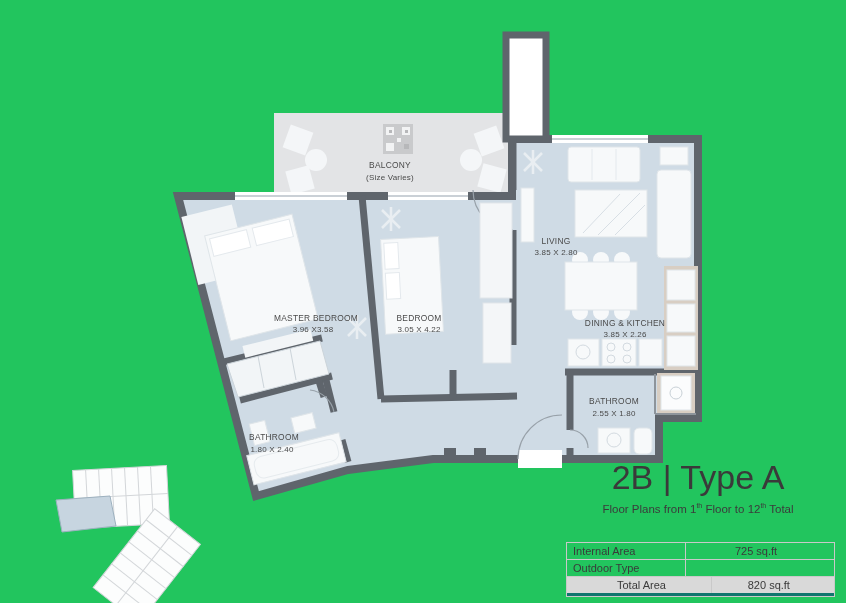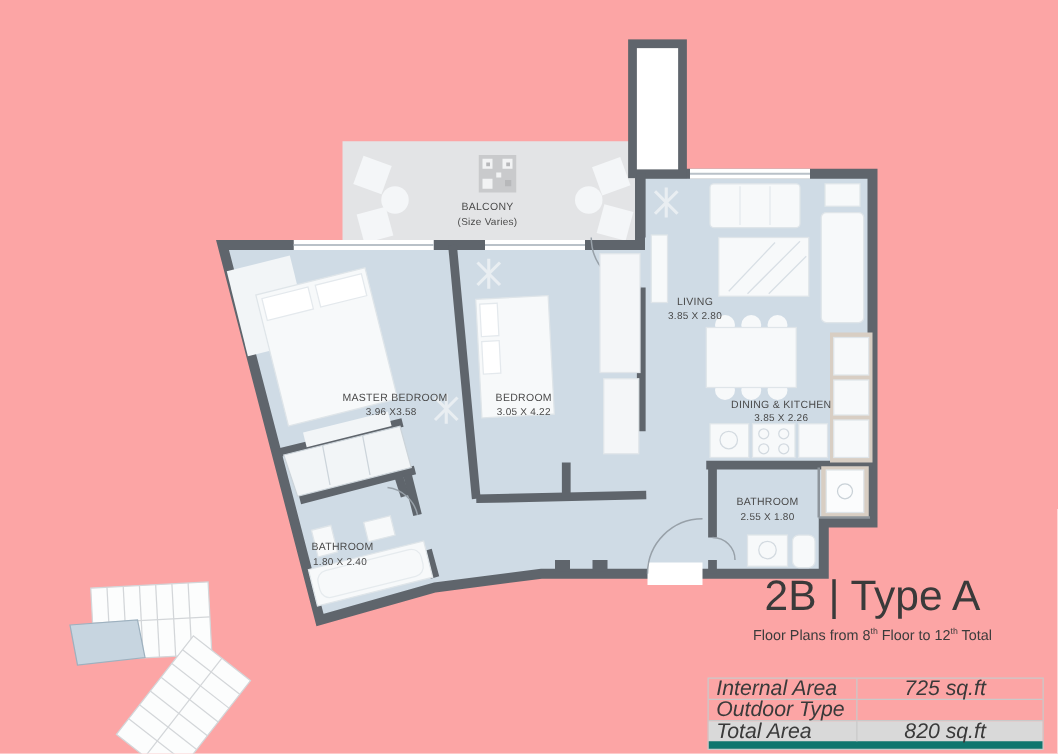--- a/index.html
+++ b/index.html
@@ -1,29 +1,29 @@
 <!DOCTYPE html>
 <html><head>
 <meta charset="utf-8">
 <style>
   html,body{margin:0;padding:0;background:#ffffff;}
-  #stage{position:relative;width:846px;height:603px;background:#fca5a5;overflow:hidden;
+  #stage{position:relative;width:846px;height:603px;background:#22c55e;overflow:hidden;
          font-family:"Liberation Sans",sans-serif;}
   #plan-svg{position:absolute;left:0;top:0;}
   svg text{font-family:"Liberation Sans",sans-serif;fill:#4a4a4a;}
   .room-name{font-size:8.4px;letter-spacing:.25px;text-anchor:middle;}
   .room-dims{font-size:8px;letter-spacing:.2px;text-anchor:middle;}
   .title-block{position:absolute;left:552px;top:460px;width:292px;text-align:center;}
   .plan-title{font-size:34px;color:#3a3a3a;line-height:1.05;}
   .plan-subtitle{font-size:11.5px;color:#3b3b3b;margin-top:7px;}
   .plan-subtitle sup{font-size:7px;vertical-align:super;line-height:0;}
   .area-table{position:absolute;left:566px;top:542px;width:267px;
-              border:1px solid #c9c9c9;font-size:17px;color:#3a3a3a;font-style:italic;}
+              border:1px solid #c9c9c9;font-size:11px;color:#3a3a3a;}
   .area-row{display:flex;height:16px;line-height:16px;border-bottom:1px solid #c9c9c9;}
-  .area-row:last-child{border-bottom:6px solid #0f766e;}
+  .area-row:last-child{border-bottom:3px solid #0f766e;padding-left:44px;}
   .area-row.total{background:#d9d9d9;}
   .area-label{width:42%;padding-left:6px;border-right:1px solid #c9c9c9;text-align:left;}
   .area-value{flex:1;padding-right:8px;text-align:center;}
 </style>
 </head>
 <body>
 
 <div id="stage">
 
 <svg id="plan-svg" width="846" height="603" viewBox="0 0 846 603">
@@ -237,21 +237,21 @@
       <line x1="146" y1="584" x2="204" y2="584"></line>
           <line x1="146" y1="598" x2="204" y2="598"></line>
       <line x1="175" y1="514" x2="175" y2="614"></line>
     </g>
     <polygon points="56,500 110,496 116,526 62,532" stroke="#9db1bf" fill="#c7d5e0"></polygon>
   </g>
 </svg>
 
 <div class="title-block">
   <div class="plan-title">2B | Type A</div>
-  <div class="plan-subtitle"><span>Floor Plans from 8</span><sup>th</sup><span> Floor to 12</span><sup>th</sup><span> Total</span></div>
+  <div class="plan-subtitle"><span>Floor Plans from 1</span><sup>th</sup><span> Floor to 12</span><sup>th</sup><span> Total</span></div>
 </div>
 
 <div class="area-table">
   <div class="area-row">
     <div class="area-label">Internal Area</div>
     <div class="area-value">725 sq.ft</div>
   </div>
   <div class="area-row">
     <div class="area-label">Outdoor Type</div>
   </div>

